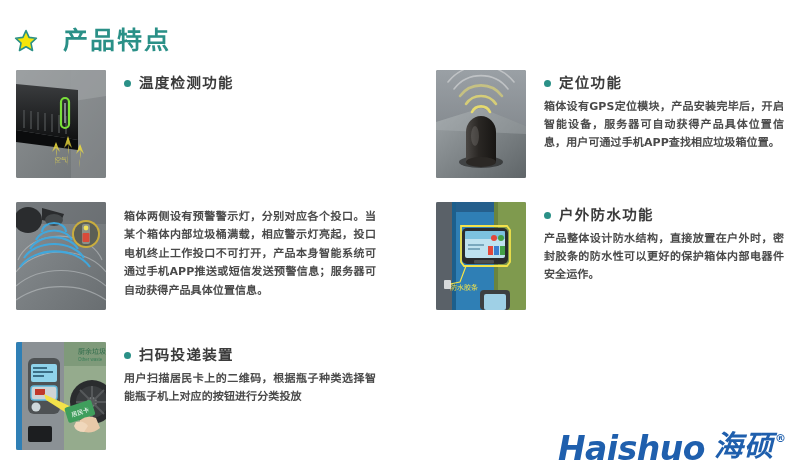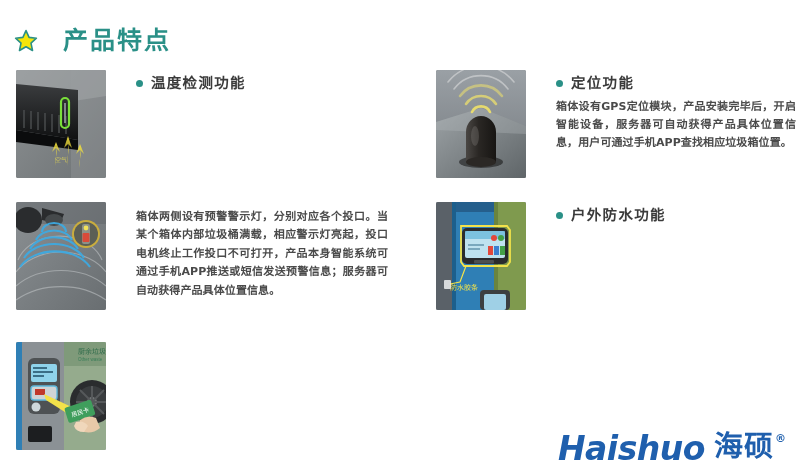--- a/index.html
+++ b/index.html
@@ -63,21 +63,21 @@
     height: 108px;
     flex: 0 0 90px;
     border-radius: 2px;
     overflow: hidden;
     position: relative;
     background: #777b7c;
   }
   .thumb svg { display: block; width: 90px; height: 108px; }
 
   .feature-text {
-    padding-left: 30px;
+    padding-left: 18px;
     padding-top: 6px;
     flex: 1 1 auto;
     min-width: 0;
   }
   .feature-title {
     display: flex;
     align-items: center;
     gap: 8px;
     margin-bottom: 7px;
   }
@@ -129,20 +129,21 @@
     font-style: italic;
     letter-spacing: -0.5px;
     color: #1f5fad;
   }
   .logo-cjk {
     font-size: 29px;
     font-weight: bold;
     margin-left: 9px;
     color: #1f5fad;
     letter-spacing: 1px;
+    font-style: italic;
   }
   .logo-reg {
     font-size: 11px;
     font-weight: bold;
     color: #1f5fad;
     margin-top: 1px;
     margin-left: 1px;
   }
 </style>
 </head>
@@ -328,20 +329,21 @@
           <rect x="8" y="78" width="7" height="9" rx="1" fill="#eceff0" opacity="0.85"></rect>
           <rect x="44" y="88" width="30" height="20" rx="4" fill="#3c3f41"></rect>
           <rect x="48" y="92" width="22" height="16" rx="2" fill="#9fd0e6"></rect>
         </svg>
       </div>
       <div class="feature-text">
         <div class="feature-title">
           <span class="bullet"></span>
           <span class="feature-title-text">户外防水功能</span>
         </div>
+        <div class="feature-desc desc-right">产品整体设计防水结构，直接放置在户外时，密封胶条的防水性可以更好的保护箱体内部电器件安全运作。</div>
       </div>
     </div>
   </div>
 
   <div class="feature-row row-3">
 
     <div class="feature feature-col-left">
       <div class="thumb">
         <svg viewBox="0 0 90 108" preserveAspectRatio="none">
           <rect x="0" y="0" width="90" height="108" fill="#9aa89a"></rect>
@@ -375,20 +377,27 @@
           <rect x="12" y="84" width="24" height="16" rx="2" fill="#1c1e20"></rect>
           <path d="M28,52 L62,68 L52,72 L30,58 Z" fill="#f2e24a"></path>
           <g transform="rotate(-18 62 70)">
             <rect x="50" y="62" width="28" height="16" rx="2" fill="#3f9e5c"></rect>
             <text x="64" y="73" font-size="6" fill="#ffffff" text-anchor="middle" font-family="sans-serif">居民卡</text>
           </g>
           <path d="M64,78 q8,-6 16,-2 l4,10 q-10,8 -20,2 z" fill="#e8c9a8"></path>
           <path d="M60,80 q8,-2 12,4 l-4,6 q-8,0 -10,-6 z" fill="#f0d7bb"></path>
         </svg>
       </div>
+      <div class="feature-text">
+        <div class="feature-title">
+          <span class="bullet"></span>
+          <span class="feature-title-text">扫码投递装置</span>
+        </div>
+        <div class="feature-desc desc-left">用户扫描居民卡上的二维码，根据瓶子种类选择智能瓶子机上对应的按钮进行分类投放</div>
+      </div>
     </div>
 
     <div class="feature feature-col-right"></div>
   </div>
 
 </div>
 
 <div class="footer-logo">
   <span class="logo-latin">Haishuo</span>
   <span class="logo-cjk">海硕</span>

